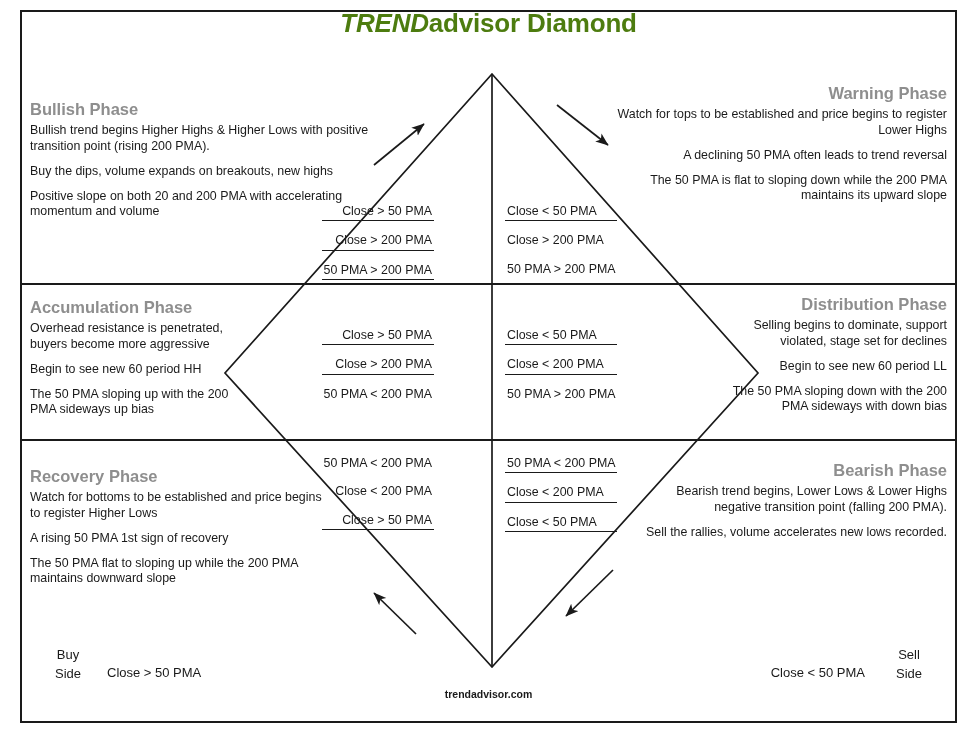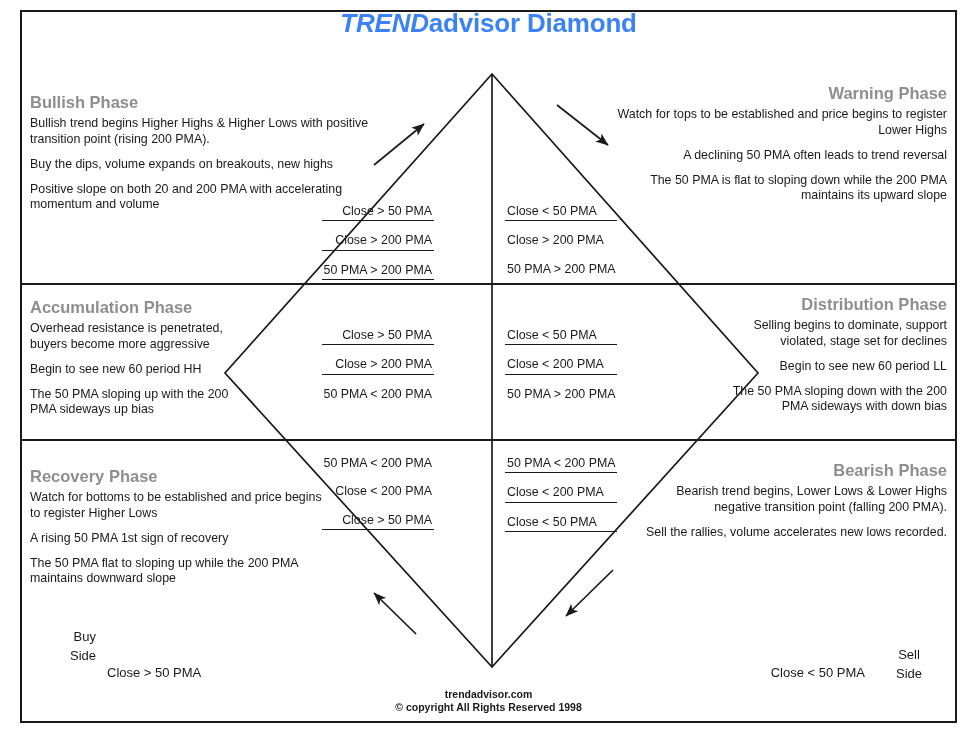--- a/index.html
+++ b/index.html
@@ -8,38 +8,38 @@
     font-family:"Liberation Sans","DejaVu Sans",sans-serif;
     color:#1a1a1a;
   }
   #frame{
     position:absolute;left:20px;top:10px;width:937px;height:713px;
     border:2px solid #1a1a1a;box-sizing:border-box;background:#fff;
   }
   
   #title{
     position:absolute;left:0;top:8px;width:100%;text-align:center;
-    font-size:26px;font-weight:bold;letter-spacing:-0.2px;color:#3b82f6;
+    font-size:26px;font-weight:bold;letter-spacing:-0.2px;color:#4d7c0f;
     white-space:nowrap;
   }
   #title .trend{font-style:italic;}
   
   #geo{position:absolute;left:0;top:0;width:977px;height:738px;pointer-events:none;}
   
   .phase{position:absolute;}
   .phase h3{
     margin:0 0 4px 0;font-size:16.5px;font-weight:bold;color:#8e8e8e;
     letter-spacing:0px;line-height:1.15;
   }
   .phase p{margin:0 0 9px 0;font-size:12.4px;line-height:1.28;color:#1a1a1a;}
   .phase p:last-child{margin-bottom:0;}
   .align-left{text-align:left;}
   .align-right{text-align:right;}
 
-  #p-bullish{left:30px;top:93px;width:350px;}
+  #p-bullish{left:30px;top:100px;width:350px;}
   #p-warning{right:30px;top:84px;width:330px;}
   #p-accum{left:30px;top:298px;width:205px;}
   #p-distrib{right:30px;top:295px;width:240px;}
   #p-recovery{left:30px;top:467px;width:300px;}
   #p-bearish{right:30px;top:461px;width:320px;}
   #p-warning,#p-distrib,#p-bearish{position:absolute;}
 
   
   .cond{position:absolute;font-size:12.4px;line-height:1;color:#1a1a1a;}
   .cond div{padding:2px 2px 3px 2px;white-space:nowrap;margin-bottom:11px;}
@@ -50,21 +50,21 @@
 
   #c-tl{right:543px;top:203px;}
   #c-tr{left:505px;top:203px;}
   #c-ml{right:543px;top:327px;}
   #c-mr{left:505px;top:327px;}
   #c-bl{right:543px;top:455px;}
   #c-br{left:505px;top:455px;}
 
   
   .sidelab{position:absolute;font-size:13px;line-height:1.45;text-align:center;color:#1a1a1a;}
-  #buy-side{left:40px;top:628px;width:56px;text-align:right;}
+  #buy-side{left:40px;top:646px;width:56px;}
   #sell-side{right:40px;top:646px;width:56px;}
   .sidecond{position:absolute;font-size:13px;color:#1a1a1a;white-space:nowrap;}
   #cond-buy{left:107px;top:665px;}
   #cond-sell{right:112px;top:665px;}
   #footer{
     position:absolute;left:0;top:688px;width:977px;text-align:center;
     font-size:10.5px;line-height:1.25;color:#1a1a1a;font-weight:bold;
   }
 </style>
 </head>
@@ -178,14 +178,13 @@
 </div>
 <div class="sidelab" id="sell-side">
   <div>Sell</div>
   <div>Side</div>
 </div>
 <div class="sidecond" id="cond-buy">Close &gt; 50 PMA</div>
 <div class="sidecond" id="cond-sell">Close &lt; 50 PMA</div>
 
 <div id="footer">
   <div>trendadvisor.com</div>
-  <div>© copyright All Rights Reserved 1998</div>
 </div>
 
 </body></html>

